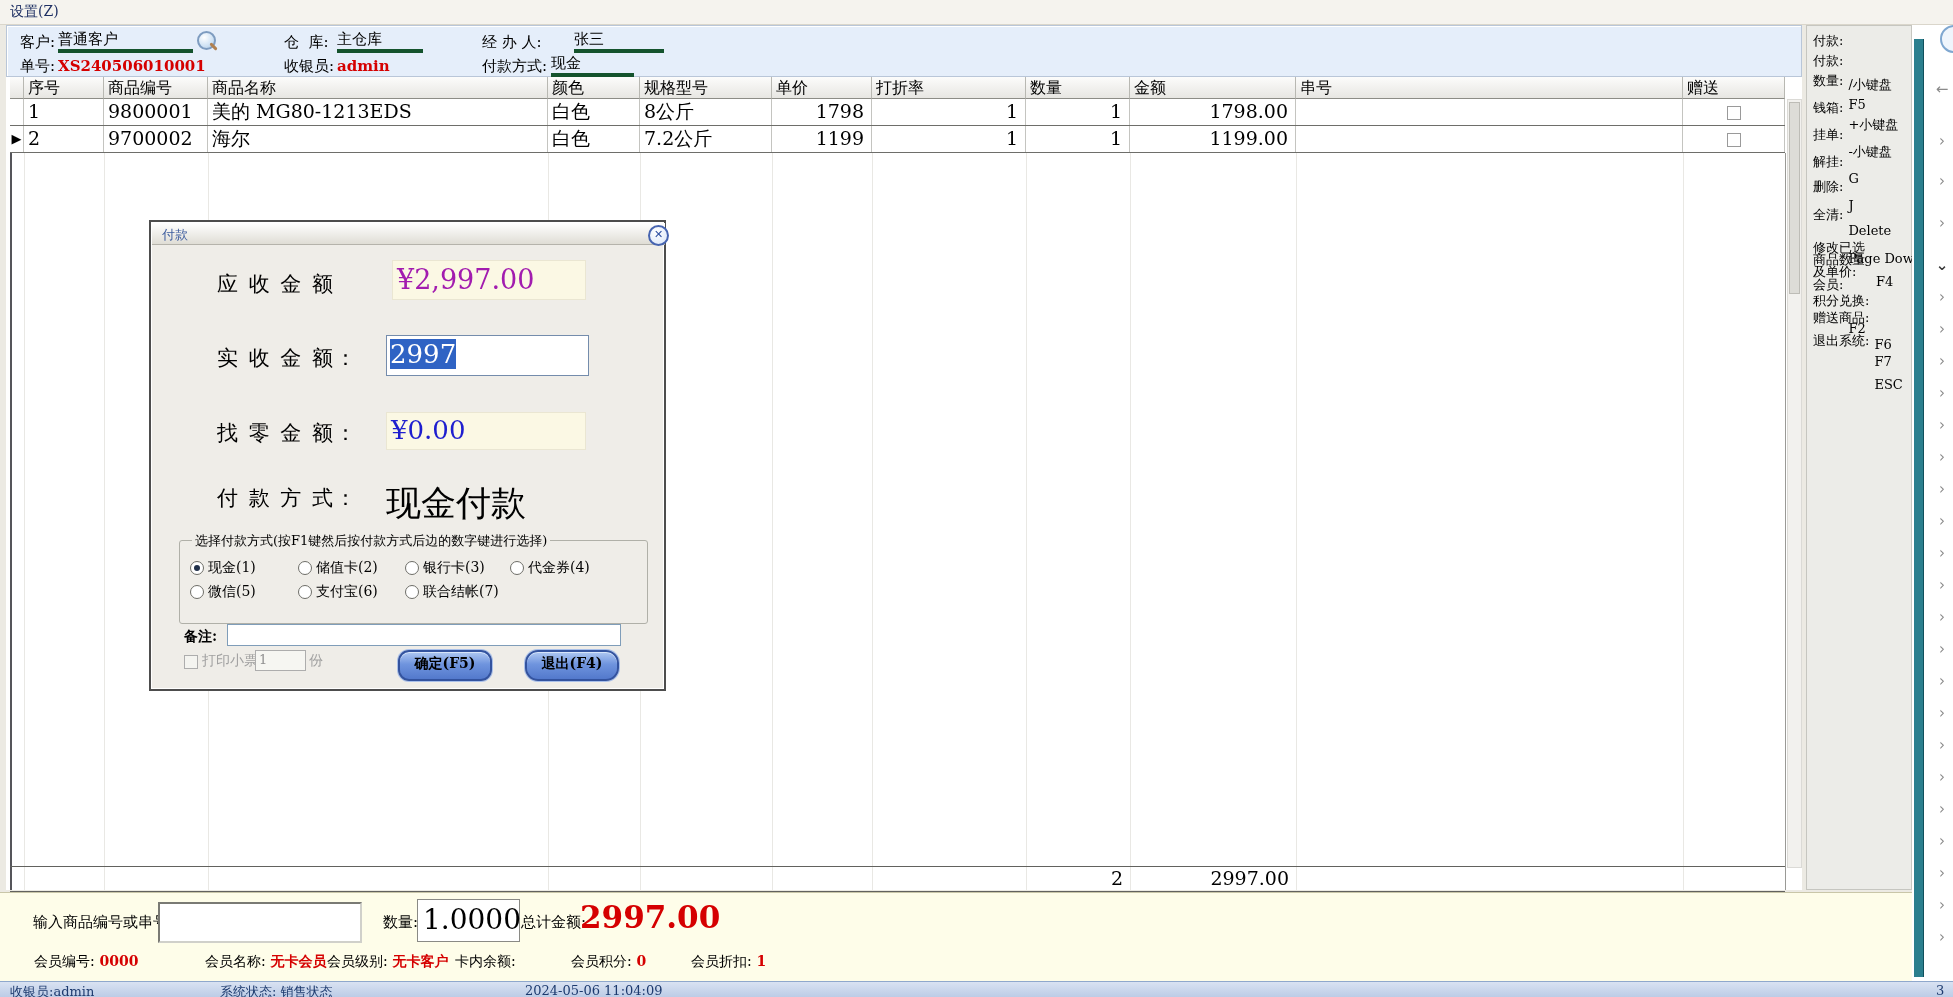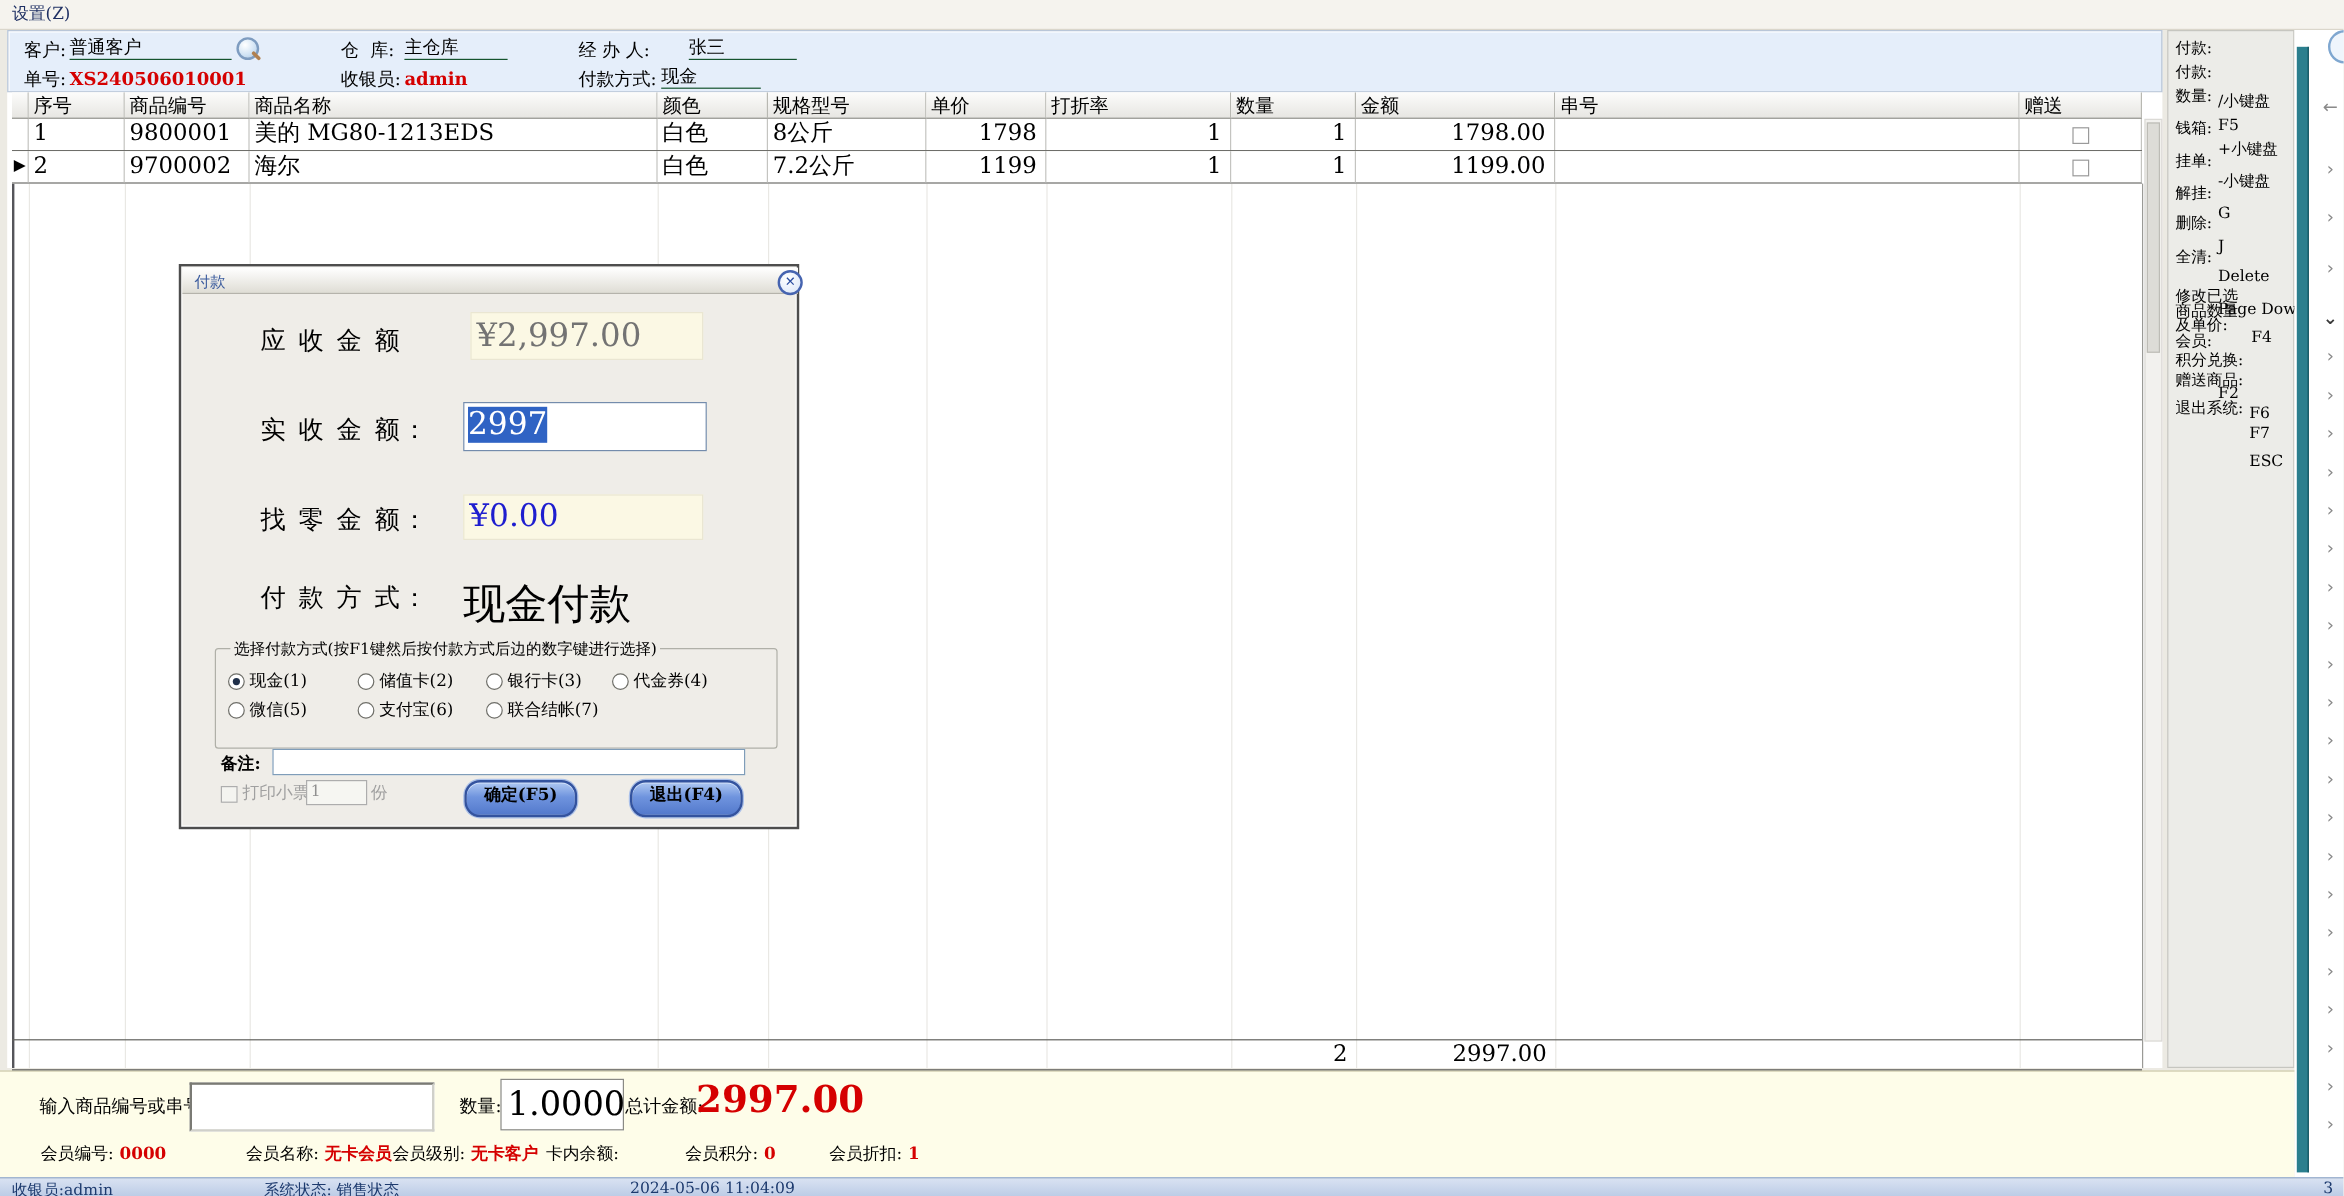--- a/index.html
+++ b/index.html
@@ -9,21 +9,21 @@
 
   
   #menubar{left:0;top:0;width:1953px;height:25px;background:#F5F3EE;border-bottom:1px solid #DAD6CB;}
   #menu-settings{position:absolute;left:10px;top:3px;font-size:14px;color:#1E2F63;cursor:default;}
 
   
   #header-panel{left:6px;top:25px;width:1796px;height:52px;background:#E5EEFA;
     border:1px solid #B9C6D8;box-shadow:inset 1px 1px 0 #FFFFFF;}
   .h-label{position:absolute;font-size:15px;white-space:pre;}
   .h-value{position:absolute;font-size:15px;white-space:pre;}
-  .h-underline{border-bottom:1px solid #14532d;display:inline-block;height:19px;}
+  .h-underline{border-bottom:4px solid #14532d;display:inline-block;height:19px;}
   .h-red{color:#D50000;font-weight:bold;}
   
   #search-icon{position:absolute;left:188px;top:5px;width:26px;height:26px;cursor:pointer;}
   #search-icon .lens{position:absolute;left:2px;top:0;width:15px;height:15px;border-radius:50%;
      border:2px solid #7E9CC0;background:radial-gradient(circle at 35% 30%,#FFFFFF,#CFE2F4 60%,#A8C4E0);}
   #search-icon .handle{position:absolute;left:14px;top:14px;width:9px;height:3px;background:#B08050;
      transform:rotate(45deg);border-radius:2px;}
 
   
   #grid{left:6px;top:77px;width:1796px;height:813px;background:#FFFFFF;}
@@ -68,21 +68,21 @@
      border:2px solid #4D4D4D;box-shadow:inset 0 0 0 1px #FFFFFF;z-index:50;}
   #dlg-titlebar{position:absolute;left:1px;top:1px;width:513px;height:21px;
      background:linear-gradient(#FFFFFF,#DFDDD5);border-bottom:1px solid #B5B3AB;}
   #dlg-title{position:absolute;left:10px;top:3px;font-size:13px;color:#3C5C9E;}
   #dlg-close{position:absolute;left:496px;top:2px;width:17px;height:17px;border-radius:50%;
      border:2px solid #4664B0;background:radial-gradient(circle at 35% 30%,#FFFFFF,#D8E4F8);
      font-size:11px;font-weight:bold;color:#2B4DA0;text-align:center;line-height:16px;cursor:pointer;
      font-family:"DejaVu Sans",sans-serif;}
   .dlg-label{position:absolute;left:66px;font-size:21px;letter-spacing:2px;white-space:pre;}
   #dlg-receivable-box{position:absolute;left:241px;top:38px;width:192px;height:38px;background:#FBF8E4;border:1px solid #EAE6D2;}
-  #dlg-receivable-box span{display:block;margin:3px 0 0 4px;font-size:27px;color:#737373;white-space:nowrap;}
+  #dlg-receivable-box span{display:block;margin:3px 0 0 4px;font-size:27px;color:#a21caf;white-space:nowrap;}
   #dlg-received-input{position:absolute;left:235px;top:113px;width:198px;height:39px;background:#FFFFFF;
      border:1px solid #748CAC;font-size:26px;line-height:37px;padding-left:3px;cursor:text;}
   #dlg-received-input .sel{background:#2F63C4;color:#FFFFFF;}
   #dlg-change-box{position:absolute;left:235px;top:190px;width:198px;height:36px;background:#FBF8E4;border:1px solid #EAE6D2;}
   #dlg-change-box span{display:block;margin:2px 0 0 4px;font-size:26px;color:#1E1ECF;white-space:nowrap;}
   #dlg-method-value{position:absolute;left:235px;top:258px;font-size:35px;}
   #dlg-group{position:absolute;left:28px;top:318px;width:467px;height:82px;border:1px solid #B0B0A8;border-radius:3px;}
   #dlg-group-title{position:absolute;left:12px;top:-9px;background:#EFEDE8;padding:0 3px;font-size:13px;white-space:nowrap;}
   .radio-item{position:absolute;display:flex;align-items:center;gap:4px;font-size:14px;white-space:nowrap;cursor:pointer;}
   .radio-circle{width:12px;height:12px;border-radius:50%;border:1px solid #6E6E68;background:#FFFFFF;position:relative;}
@@ -92,21 +92,21 @@
   #dlg-print-check{position:absolute;left:33px;top:433px;width:12px;height:12px;border:1px solid #ADADAD;background:#F4F4F0;}
   #dlg-print-label{position:absolute;left:51px;top:430px;font-size:14px;color:#A0A0A0;}
   #dlg-copies-input{position:absolute;left:104px;top:428px;width:46px;height:19px;border:1px solid #ADADAD;background:#F6F6F2;
      font-size:13px;color:#909090;padding-left:3px;line-height:18px;}
   #dlg-copies-suffix{position:absolute;left:158px;top:430px;font-size:14px;color:#A0A0A0;}
   .dlg-btn{position:absolute;top:428px;width:90px;height:27px;border-radius:13px;
      background:linear-gradient(#AFC8F2,#6F94DE 45%,#5379CC);border:2px solid #33539F;
      box-shadow:inset 0 1px 0 #D6E4FA,0 0 0 1px #A9C0EA;
      font-size:14px;font-weight:bold;text-align:center;line-height:23px;color:#000;cursor:pointer;
      font-family:"DejaVu Serif",serif;}
-  #dlg-ok{left:236px;} #dlg-exit{left:374px;}
+  #dlg-ok{left:247px;border-radius:11px;} #dlg-exit{left:374px;}
 
   
   #bottom-panel{left:0;top:892px;width:1912px;height:89px;background:#FEFDE9;border-top:1px solid #C9C6A8;}
   #bp-input-label{position:absolute;left:33px;top:20px;font-size:15px;}
   #bp-input{position:absolute;left:158px;top:9px;width:200px;height:37px;background:#FFFFFF;
      border:2px solid #7A7A74;border-bottom-color:#D0D0CA;border-right-color:#D0D0CA;cursor:text;}
   #bp-qty-label{position:absolute;left:383px;top:20px;font-size:15px;}
   #bp-qty-box{position:absolute;left:417px;top:6px;width:96px;height:41px;background:#FFFFFF;border:1px solid #8A8A85;
      font-size:28px;line-height:39px;padding-left:5px;white-space:nowrap;}
   #bp-total-label{position:absolute;left:521px;top:20px;font-size:15px;}

